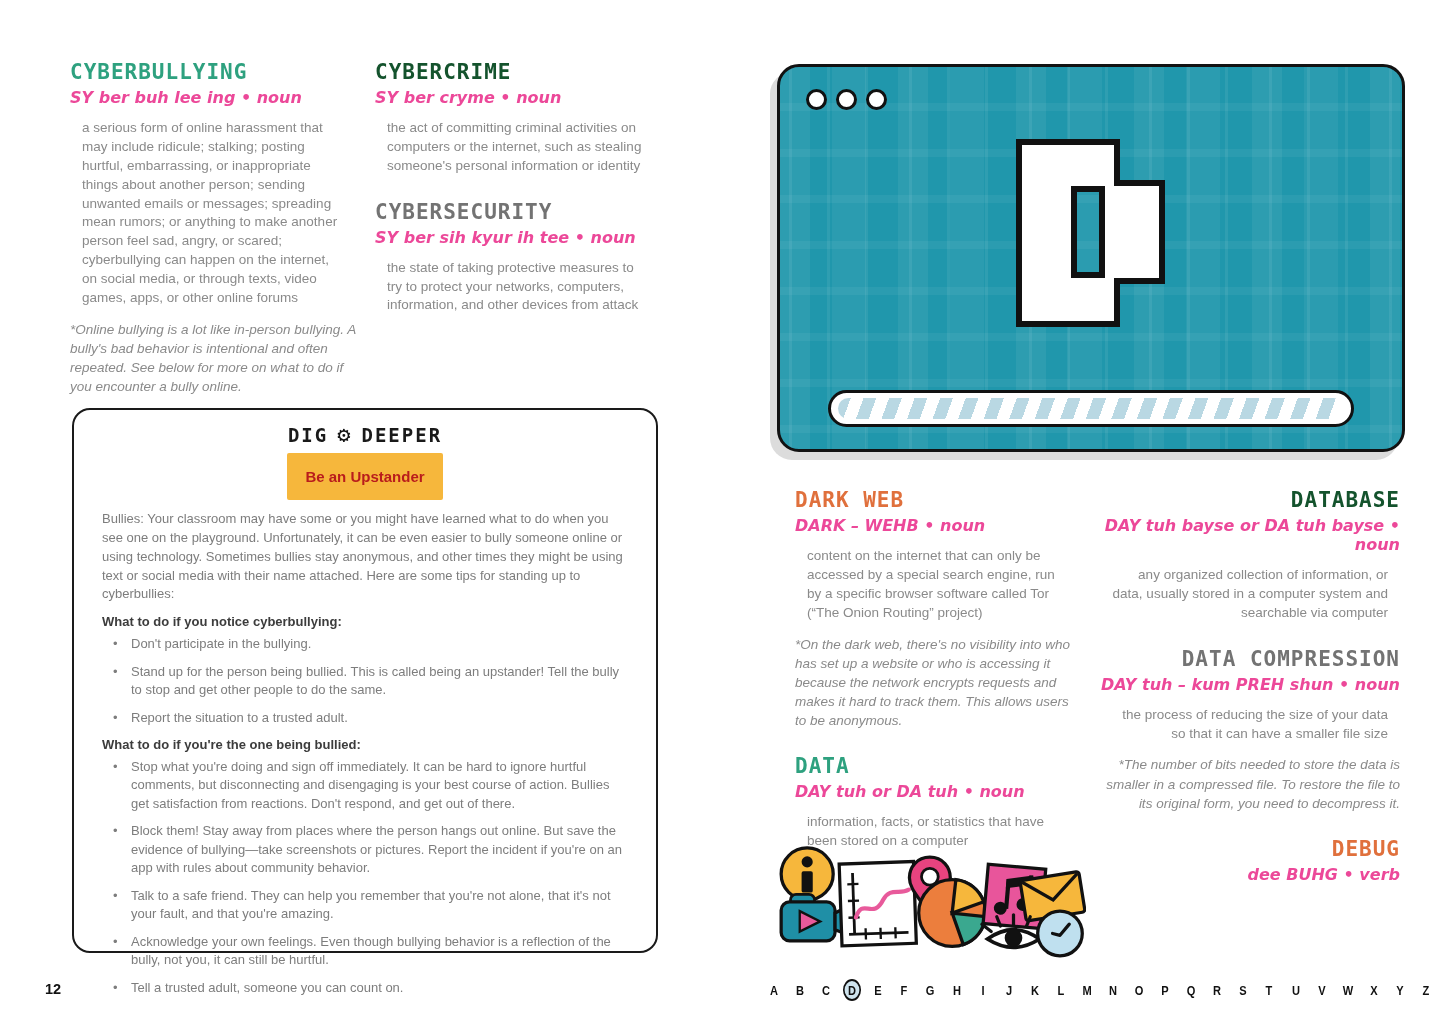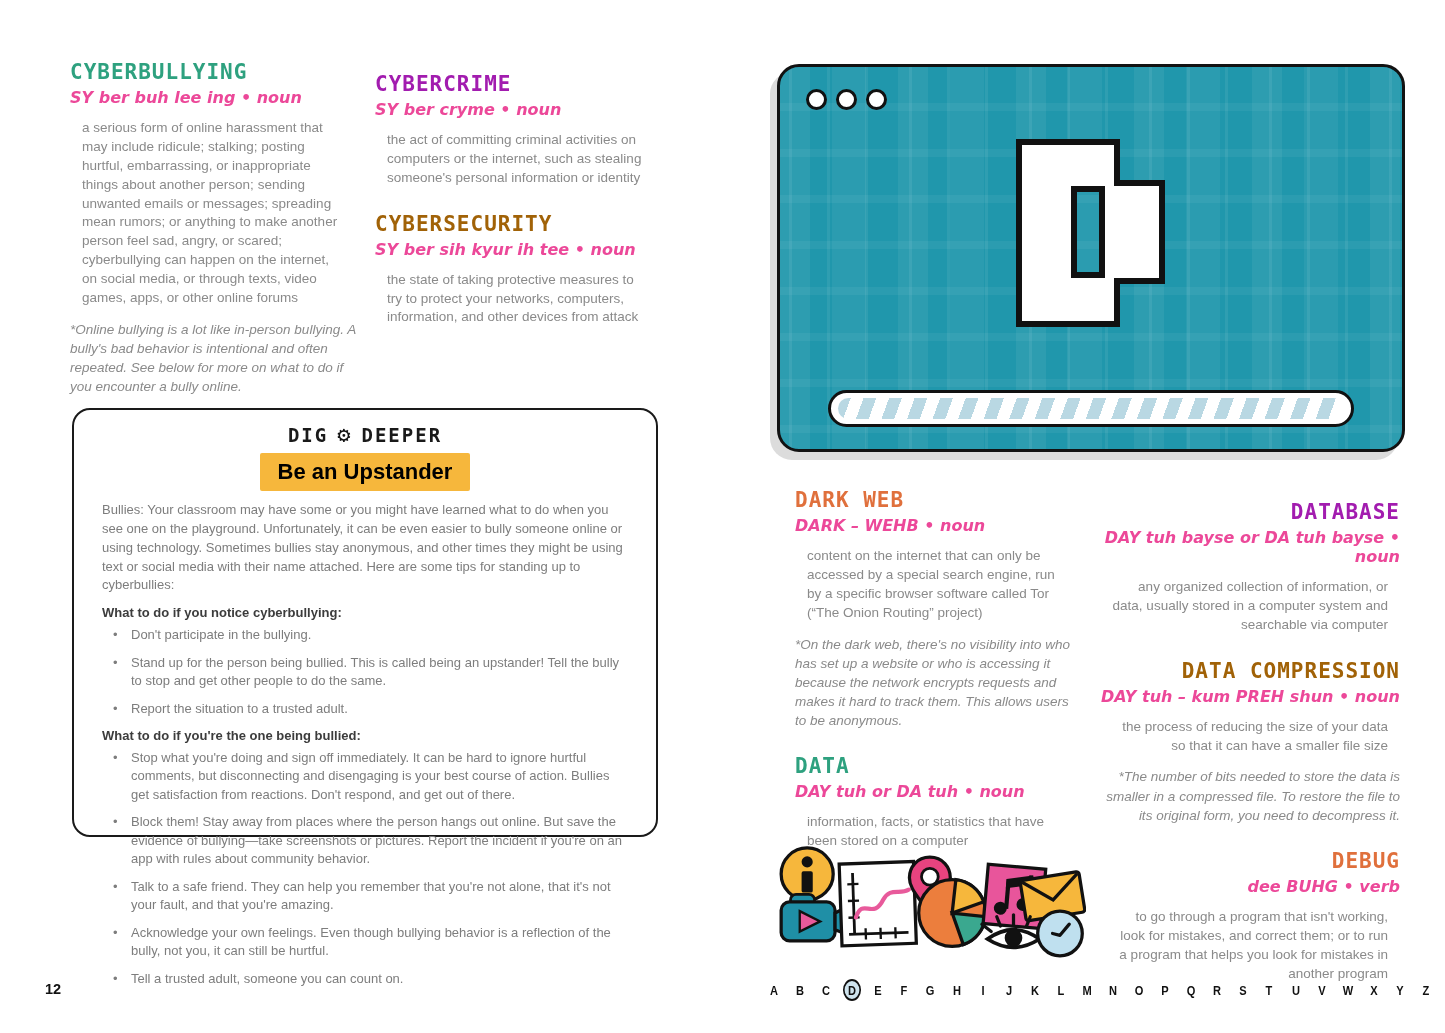--- a/index.html
+++ b/index.html
@@ -6,49 +6,49 @@
   body{
     width:1445px;height:1033px;position:relative;background:#ffffff;
     font-family:"Liberation Sans", sans-serif;overflow:hidden;
   }
   
   .entry{margin:0 0 26px 0;}
   .term{
     font-family:"DejaVu Sans Mono", monospace;font-weight:bold;
     font-size:21px;letter-spacing:1px;margin:0 0 5px 0;line-height:1;
   }
-  .green{color:#2ea17f;} .pink{color:#a21caf;margin-top:12px;} .teal{color:#a16207;} .orange{color:#e0703c;}
+  .green{color:#2ea17f;} .pink{color:#14532d;} .teal{color:#737373;} .orange{color:#e0703c;}
   .pron{
     font-family:"DejaVu Sans", sans-serif;font-style:italic;font-weight:bold;
     font-size:16px;color:#ec4899;margin:0 0 9px 0;
   }
   .def{font-size:13.5px;color:#8a8a8a;line-height:1.4;margin:12px;}
   .note{font-size:13.5px;color:#8a8a8a;font-style:italic;line-height:1.42;margin:11px 0 0 0;}
   .col{position:absolute;}
   #col-1{left:70px;top:62px;width:286px;}
   #col-2{left:375px;top:62px;width:282px;}
   #col-3{left:795px;top:490px;width:278px;}
   #col-4{left:1098px;top:490px;width:302px;text-align:right;}
 
   
   #dig-box{
-    position:absolute;left:72px;top:408px;width:586px;height:429px;
+    position:absolute;left:72px;top:408px;width:586px;height:545px;
     border:2.5px solid #1a1a1a;border-radius:18px;box-sizing:border-box;
     padding:14px 28px 10px 28px;background:#fff;
   }
   .dig-kicker{
     display:flex;justify-content:center;align-items:center;gap:9px;
     font-family:"DejaVu Sans Mono", monospace;font-weight:bold;
     font-size:19px;letter-spacing:2px;color:#1a1a1a;
   }
   .gear{font-size:22px;line-height:1;color:#111;}
   .dig-title-wrap{text-align:center;margin:7px 0 10px 0;}
   .dig-title{
-    display:inline-block;background:#f6b73c;color:#000000;
-    font-weight:bold;font-size:22px;padding:6px 18px;border-radius:2px;
+    display:inline-block;background:#f6b73c;color:#b91c1c;
+    font-weight:bold;font-size:15px;padding:15px 18px;border-radius:2px;
   }
   .dig-intro{font-size:13px;color:#7d7d7d;line-height:1.45;margin:0 0 10px 0;}
   .dig-sub{font-size:13px;color:#3c3c3c;font-weight:bold;margin:10px 0 6px 0;}
   .dig-list{list-style:none;margin:3px;padding:0;}
   .dig-list li{
     position:relative;padding-left:26px;margin:0 0 9px 0;
     font-size:13px;color:#7d7d7d;line-height:1.42;
   }
   .dig-list li::before{content:"•";position:absolute;left:8px;color:#7d7d7d;}
 
@@ -188,21 +188,20 @@
   </section>
   <section class="entry">
     <h2 class="term teal">DATA COMPRESSION</h2>
     <div class="pron">DAY tuh – kum PREH shun • noun</div>
     <p class="def">the process of reducing the size of your data so that it can have a smaller file size</p>
     <p class="note">*The number of bits needed to store the data is smaller in a compressed file. To restore the file to its original form, you need to decompress it.</p>
   </section>
   <section class="entry">
     <h2 class="term orange">DEBUG</h2>
     <div class="pron">dee BUHG • verb</div>
-    <p class="def">to go through a program that isn't working, look for mistakes, and correct them; or to run a program that helps you look for mistakes in another program</p>
   </section>
 </div>
 
 <svg id="icon-montage" viewBox="0 0 340 124">
 
   <g>
     <circle cx="40" cy="34" r="28" fill="#f6b73c" stroke="#111" stroke-width="3.5"></circle>
     <circle cx="40" cy="21" r="6" fill="#111"></circle>
     <rect x="34" y="31" width="12" height="23" rx="2" fill="#111"></rect>
   </g>

